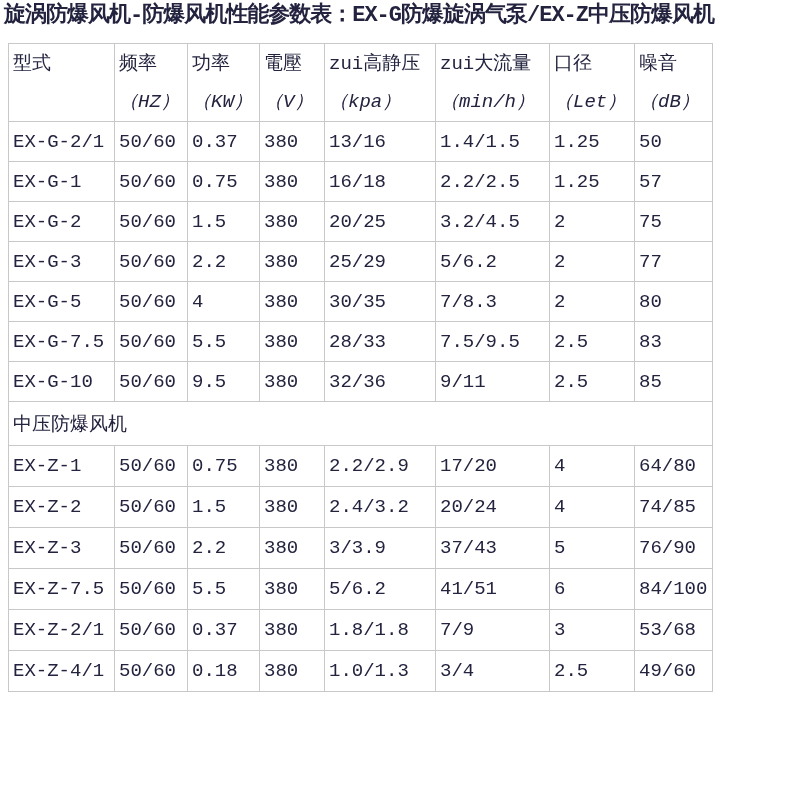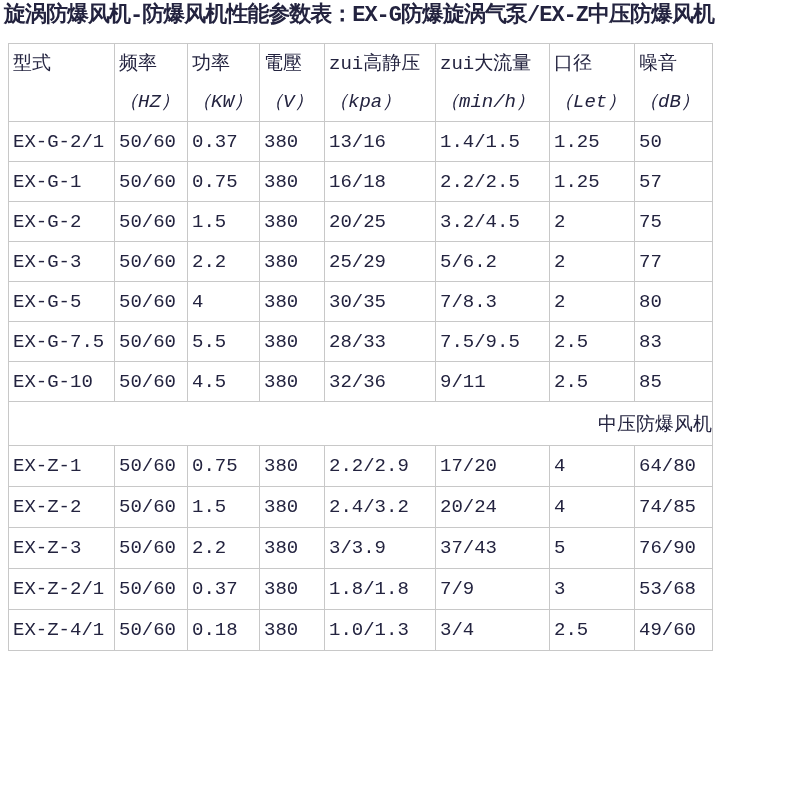--- a/index.html
+++ b/index.html
@@ -44,21 +44,20 @@
     padding-top:9px;
   }
   table.spec th .hdr-label{display:block;line-height:22px;}
   table.spec th .hdr-unit{display:block;line-height:22px;margin-top:16px;font-style:italic;}
   table.spec td{
     height:40px;
     vertical-align:middle;
   }
   tr.section-row td{
     height:44px;
-    text-align:right;
   }
   tr.z-row td{
     height:41px;
   }
 </style>
 </head>
 <body>
 
 <div class="page-title">旋涡防爆风机-防爆风机性能参数表：EX-G防爆旋涡气泵/EX-Z中压防爆风机</div>
 
@@ -165,21 +164,21 @@
         <td>5.5</td>
         <td>380</td>
         <td>28/33</td>
         <td>7.5/9.5</td>
         <td>2.5</td>
         <td>83</td>
       </tr>
       <tr>
         <td>EX-G-10</td>
         <td>50/60</td>
-        <td>4.5</td>
+        <td>9.5</td>
         <td>380</td>
         <td>32/36</td>
         <td>9/11</td>
         <td>2.5</td>
         <td>85</td>
       </tr>
       <tr class="section-row">
         <td colspan="8">中压防爆风机</td>
       </tr>
       <tr class="z-row">
@@ -206,20 +205,30 @@
         <td>EX-Z-3</td>
         <td>50/60</td>
         <td>2.2</td>
         <td>380</td>
         <td>3/3.9</td>
         <td>37/43</td>
         <td>5</td>
         <td>76/90</td>
       </tr>
       <tr class="z-row">
+        <td>EX-Z-7.5</td>
+        <td>50/60</td>
+        <td>5.5</td>
+        <td>380</td>
+        <td>5/6.2</td>
+        <td>41/51</td>
+        <td>6</td>
+        <td>84/100</td>
+      </tr>
+      <tr class="z-row">
         <td>EX-Z-2/1</td>
         <td>50/60</td>
         <td>0.37</td>
         <td>380</td>
         <td>1.8/1.8</td>
         <td>7/9</td>
         <td>3</td>
         <td>53/68</td>
       </tr>
       <tr class="z-row">

